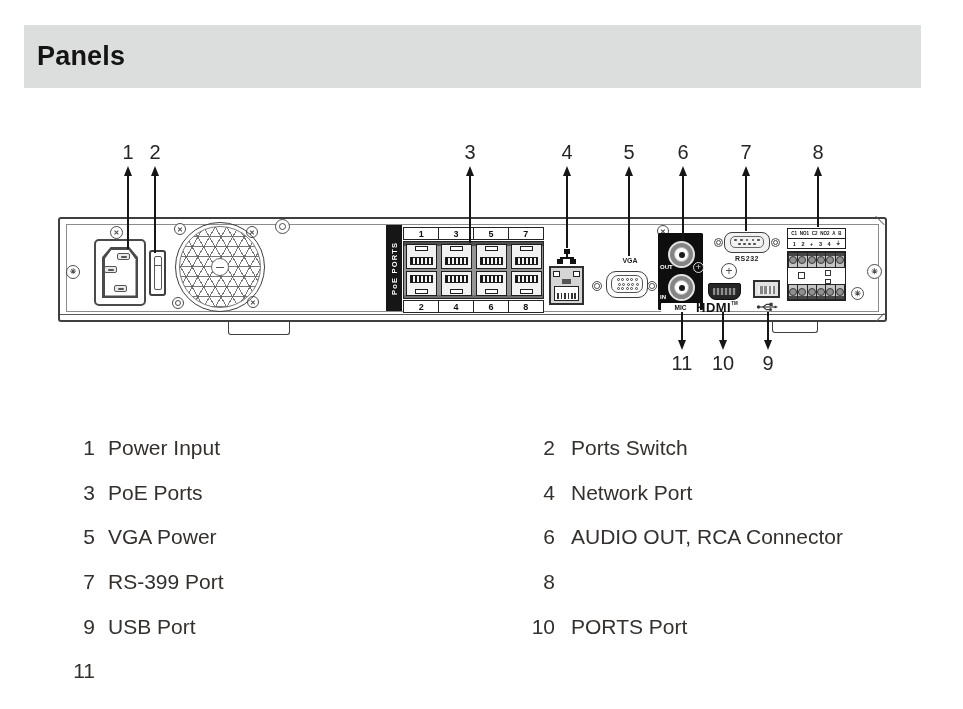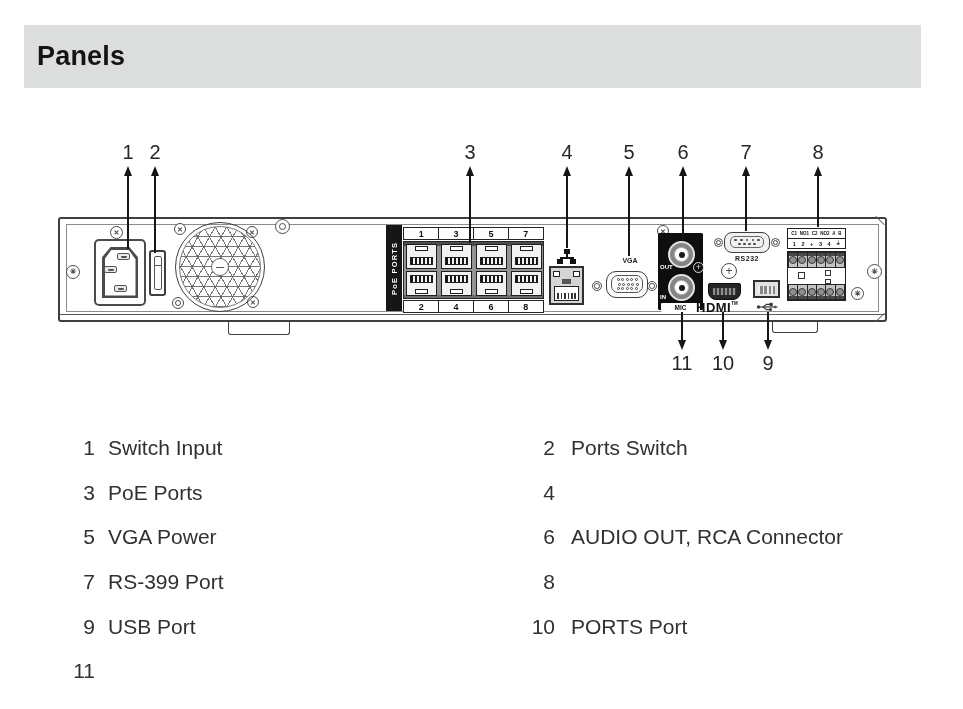--- a/index.html
+++ b/index.html
@@ -425,21 +425,21 @@
     <div class="abs co-num" style="left:708px;top:352px;width:30px">10</div>
 
     <div class="abs co-line" style="left:767.2px;top:312px;height:28px"></div>
     <div class="abs arr-dn" style="left:763.5px;top:340px"></div>
     <div class="abs co-num" style="left:753px;top:352px;width:30px">9</div>
   </div>
 
   <div class="legend-col left" style="left:69px">
     <div class="legend-row">
       <span class="lg-num">1</span>
-      <span class="lg-label">Switch Input</span>
+      <span class="lg-label">Power Input</span>
     </div>
     <div class="legend-row">
       <span class="lg-num">3</span>
       <span class="lg-label">PoE Ports</span>
     </div>
     <div class="legend-row">
       <span class="lg-num">5</span>
       <span class="lg-label">VGA Power</span>
     </div>
     <div class="legend-row">
@@ -455,20 +455,21 @@
     </div>
   </div>
 
   <div class="legend-col right" style="left:529px">
     <div class="legend-row">
       <span class="lg-num">2</span>
       <span class="lg-label">Ports Switch</span>
     </div>
     <div class="legend-row">
       <span class="lg-num">4</span>
+      <span class="lg-label">Network Port</span>
     </div>
     <div class="legend-row">
       <span class="lg-num">6</span>
       <span class="lg-label">AUDIO OUT, RCA Connector</span>
     </div>
     <div class="legend-row">
       <span class="lg-num">8</span>
     </div>
     <div class="legend-row">
       <span class="lg-num">10</span>

